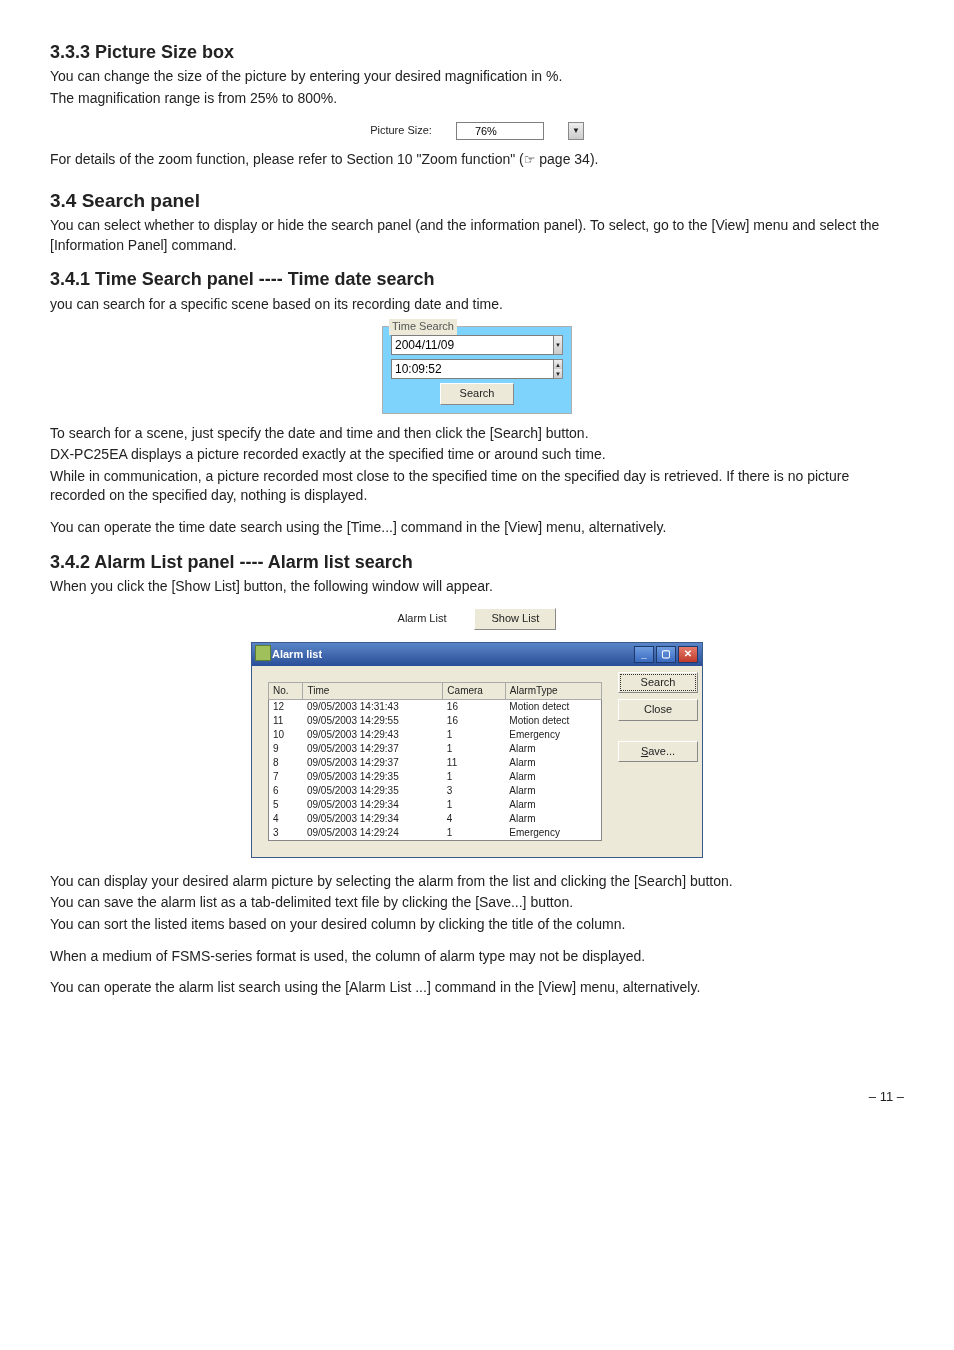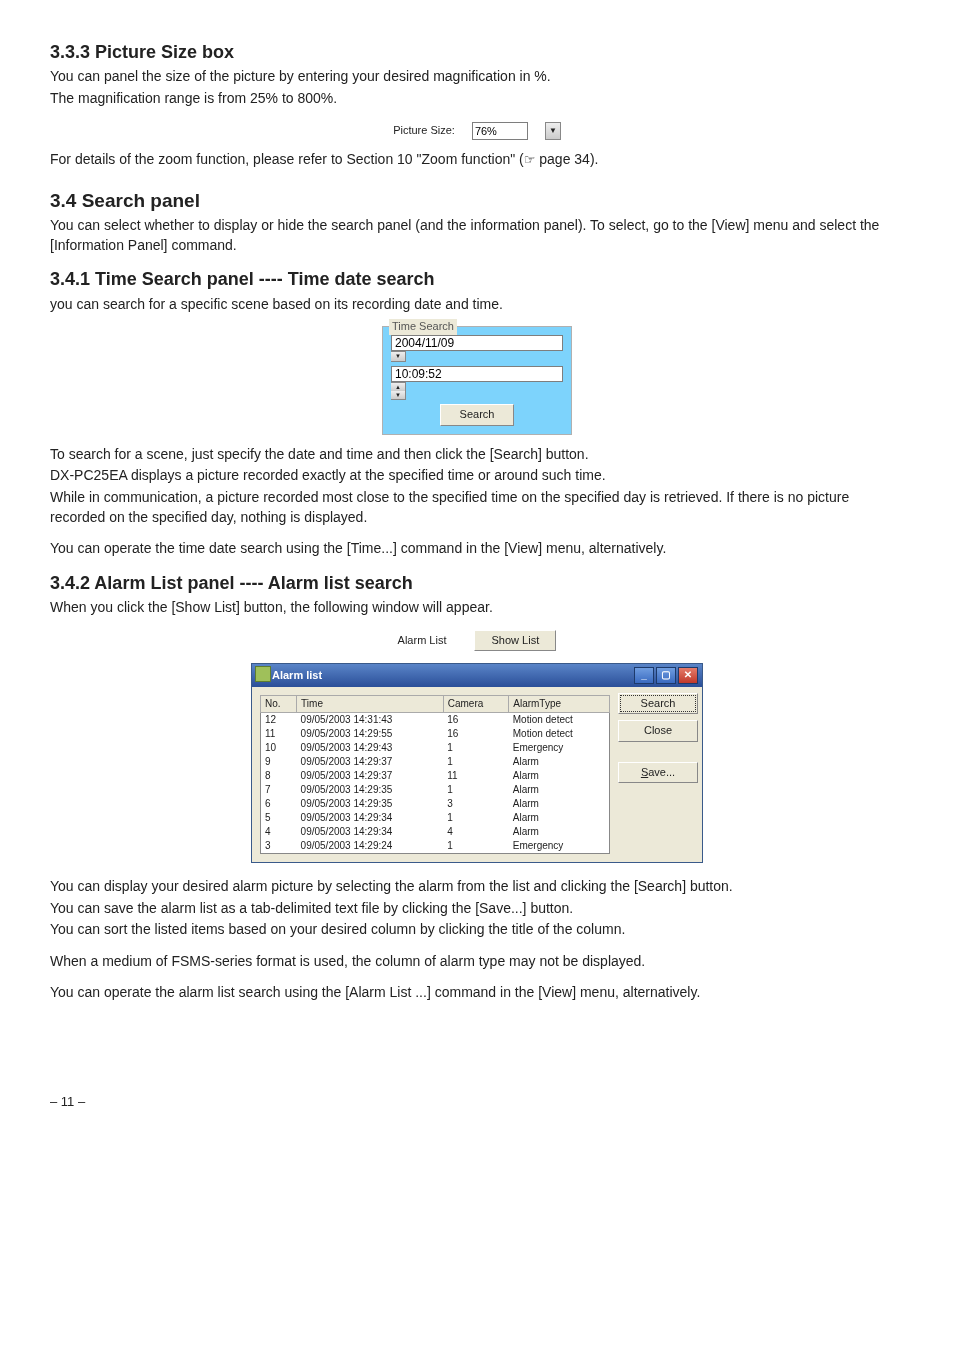--- a/index.html
+++ b/index.html
@@ -11,45 +11,45 @@
     line-height: 1.4;
     width: 854px;
   }
   h3.section { font-size: 18px; font-weight: bold; margin: 0 0 2px 0; }
   h2.big { font-size: 19px; font-weight: bold; margin: 18px 0 2px 0; }
   p { margin: 2px 0 12px 0; }
   .center-block { text-align: center; margin: 6px 0 10px 0; }
 
   
   .pic-size {
-    display: inline-flex; align-items: center; gap: 17px;
+    display: inline-flex; align-items: center; gap: 24px;
     font-family: "MS Sans Serif", Tahoma, sans-serif; font-size: 11px;
   }
   .pic-size input {
-    width: 50px; height: 16px; font-size: 11px; padding: 0 2px;
+    width: 50px; height: 16px; font-size: 11px; padding: 0 18px;
     border: 1px solid #7e7e7e; background: #fff;
   }
   .drop-arrow {
     width: 14px; height: 16px; border: 1px solid #888;
     background: linear-gradient(#eee,#ccc);
     display: inline-flex; align-items: center; justify-content: center; font-size: 8px;
   }
 
   
   .time-search {
     display: inline-block; width: 172px; border: 1px solid #b0b0b0;
     padding: 8px 8px 8px 8px; position: relative;
     font-family: "MS Sans Serif", Tahoma, sans-serif; font-size: 11px;
     background: #7dd3fc;
   }
   .time-search .legend {
     position: absolute; top: -8px; left: 6px; background: #fff; padding: 0 3px;
     font-size: 11px; color: #555; background: #ece9d8;
   }
-  .ts-row { display: flex; margin-bottom: 4px; flex-direction: column; }
+  .ts-row { display: flex; margin-bottom: 4px; }
   .ts-row input {
     flex: 1; height: 18px; font-size: 12px; padding: 0 3px;
     border: 1px solid #7e7e7e;
   }
   .spin {
     width: 14px; display: flex; flex-direction: column; border: 1px solid #888;
     border-left: none;
   }
   .spin div {
     flex: 1; background: linear-gradient(#eee,#ccc);
@@ -82,41 +82,41 @@
     background: #9fc05a; border: 1px solid #5e7d2f;
   }
   .winbtns { margin-left: auto; display: flex; gap: 2px; }
   .winbtns span {
     width: 18px; height: 15px; display: inline-flex; align-items: center; justify-content: center;
     border: 1px solid #1d3a6b; background: linear-gradient(#6f9de0,#3a6ac0);
     color: #fff; font-size: 10px; font-weight: bold;
   }
   .winbtns .close { background: linear-gradient(#e57b6a,#c0392b); }
   .alarm-body { display: flex; }
-  .list-pane { flex: 1; padding: 8px; }
+  .list-pane { flex: 1; padding: 16px; }
   .list-table {
     width: 100%; border-collapse: collapse; background: #fff; border: 1px solid #888;
   }
   .list-table th {
     background: #ece9d8; border: 1px solid #aaa; font-weight: normal;
     font-size: 10px; padding: 1px 4px; text-align: left;
   }
   .list-table td { font-size: 10px; padding: 0 4px; white-space: nowrap; }
   .btn-pane { width: 78px; padding: 6px 6px 0 0; display: flex; flex-direction: column; gap: 6px; }
   .btn-pane .win-btn { min-width: 62px; }
   .btn-pane .focus { outline: 1px dotted #333; outline-offset: -3px; }
 
   .hand { display: inline-block; font-size: 13px; }
-  .footer { text-align: left; margin-top: 90px; font-size: 13px; }
+  .footer { text-align: right; margin-top: 90px; font-size: 13px; }
 </style>
 </head>
 <body>
 
 <h3 class="section">3.3.3 Picture Size box</h3>
-<p>You can panel the size of the picture by entering your desired magnification in %.</p>
+<p>You can change the size of the picture by entering your desired magnification in %.</p>
 <p style="margin-top:-10px">The magnification range is from 25% to 800%.</p>
 
 <div class="center-block">
   <span class="pic-size">
     <span>Picture Size:</span>
     <input type="text" value="76%" style="">
     <span class="drop-arrow">
       <span>▼</span>
     </span>
   </span>

